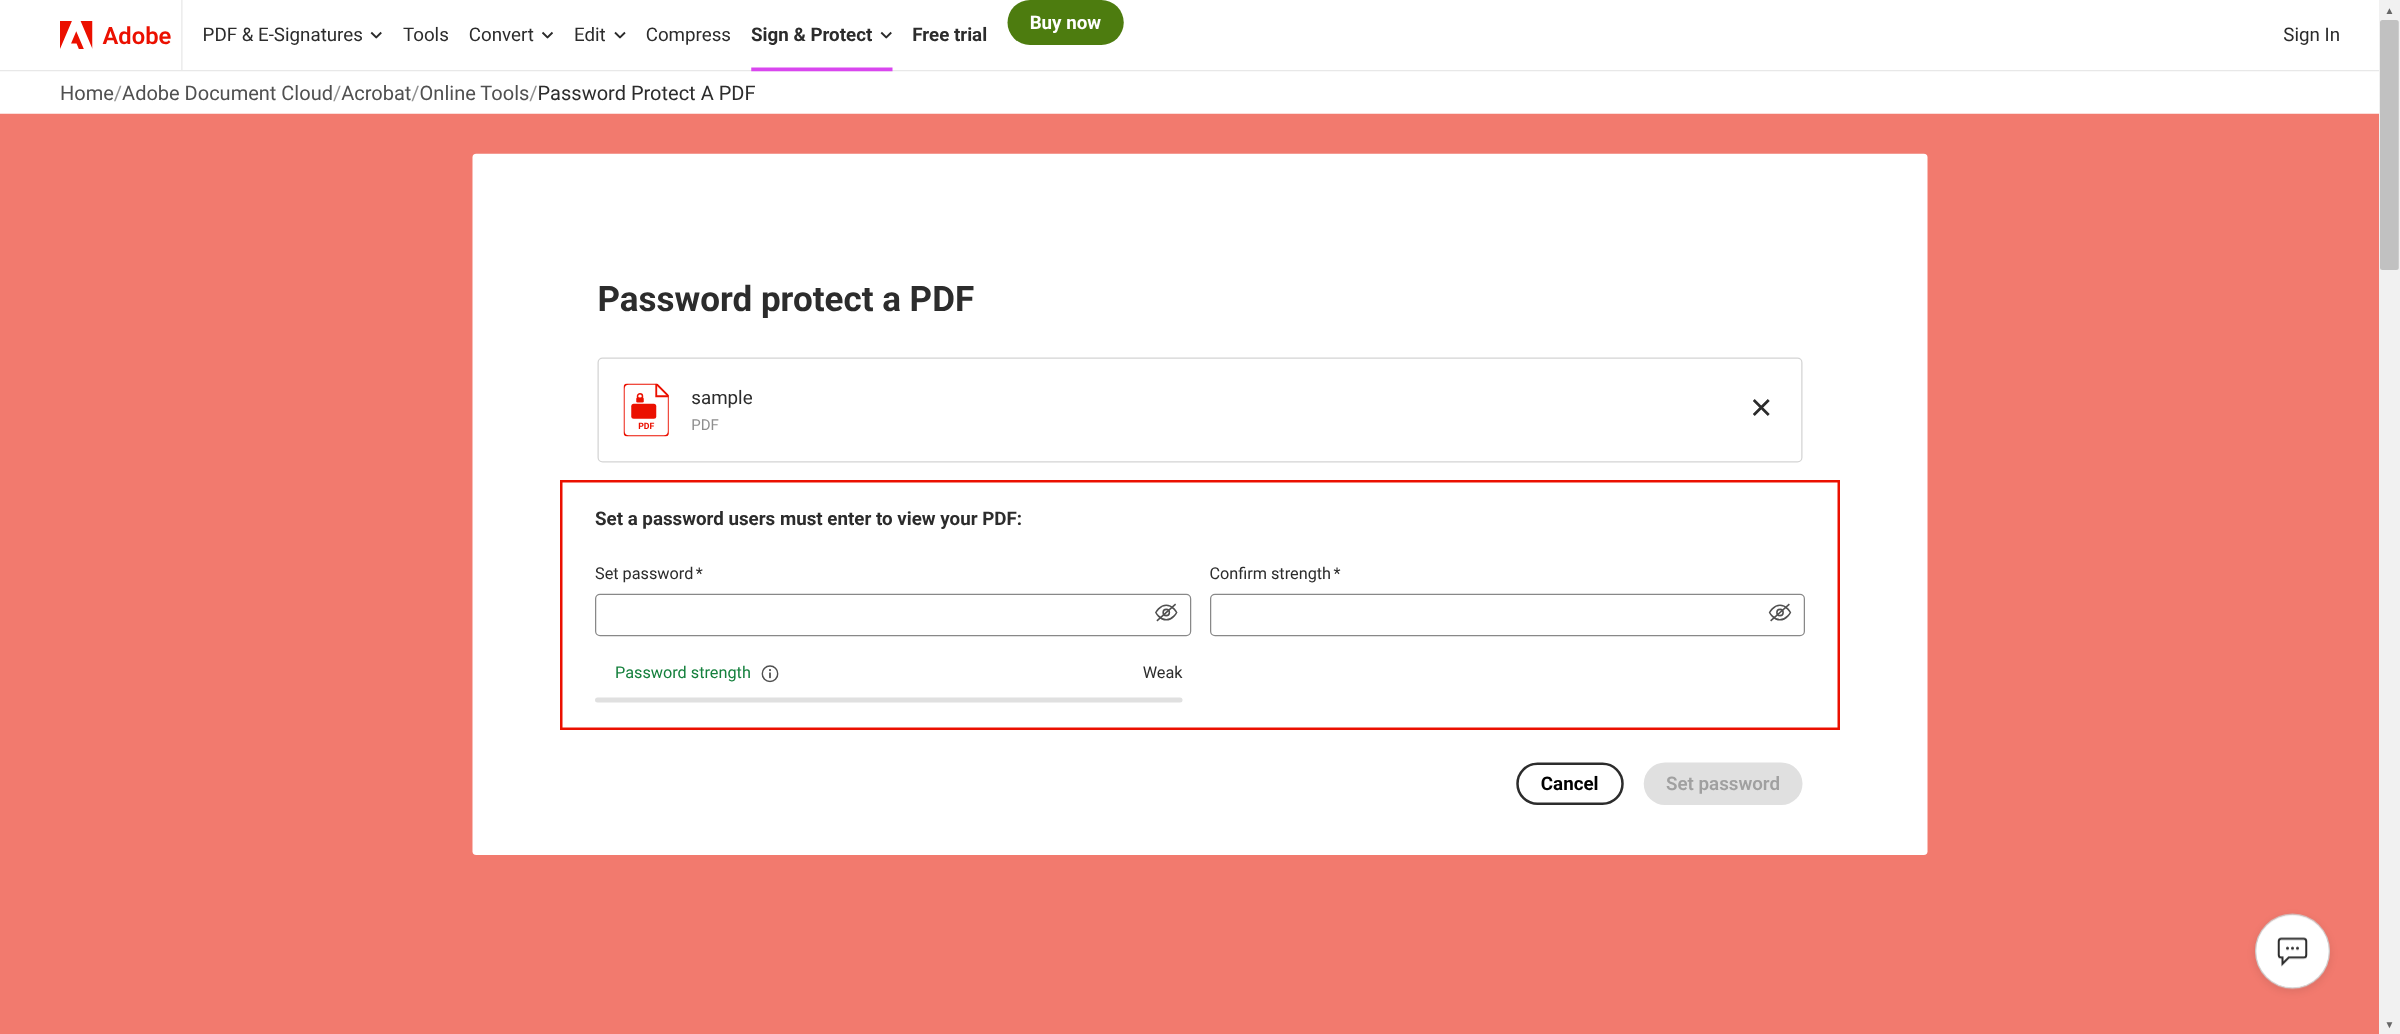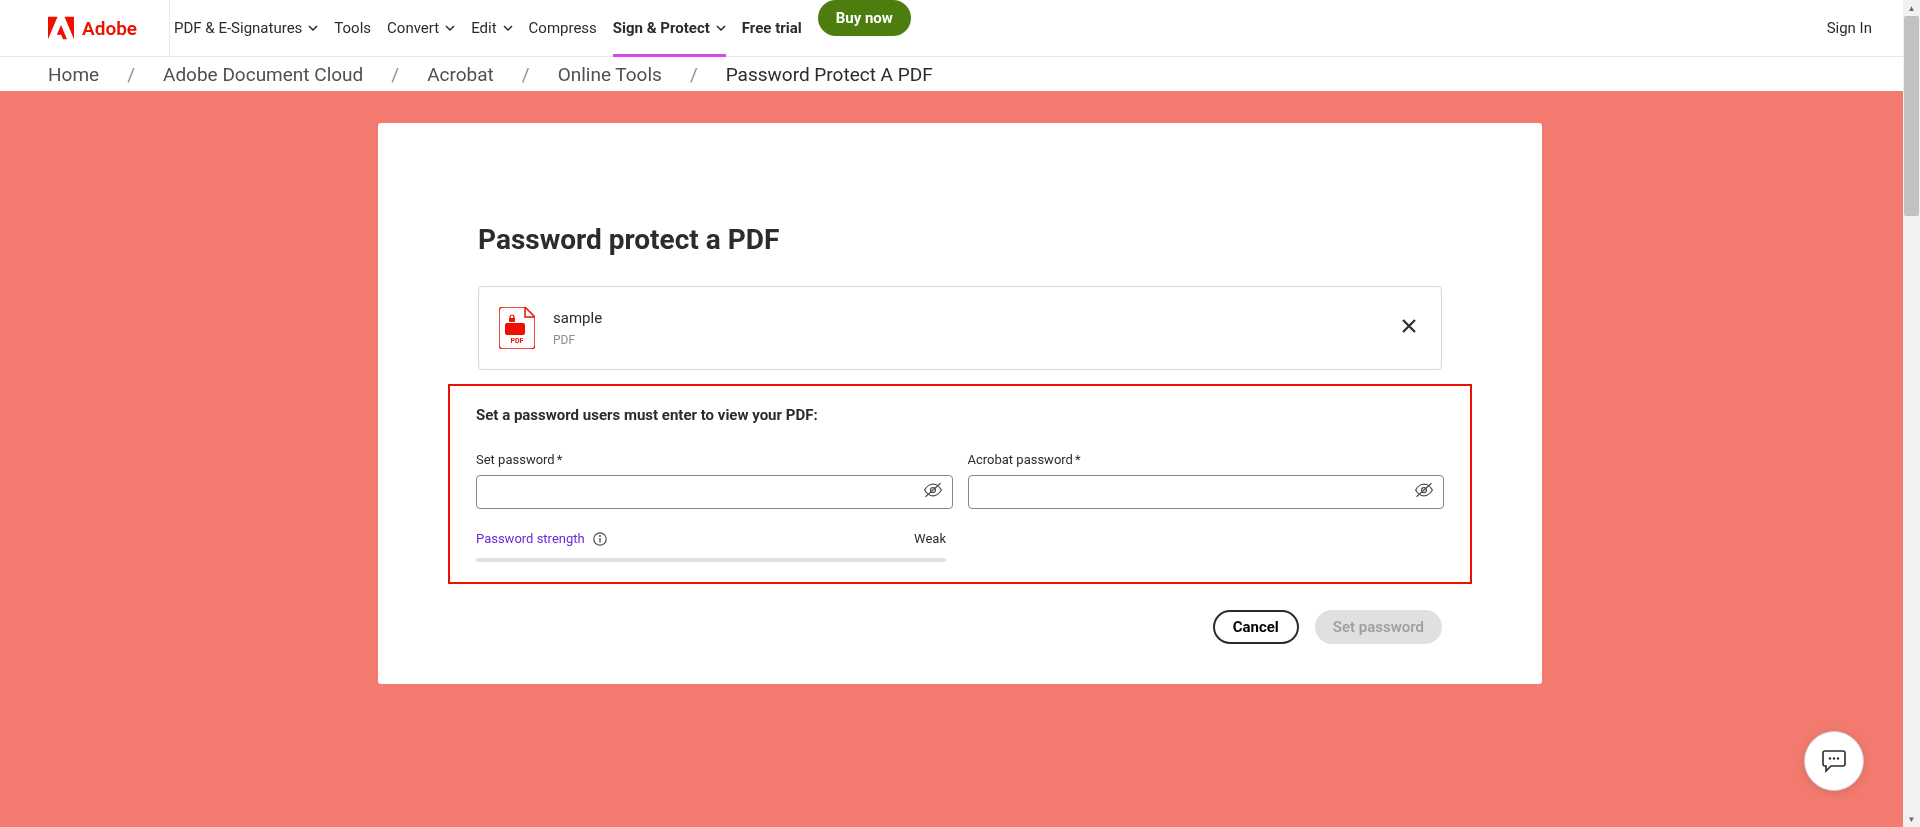--- a/index.html
+++ b/index.html
@@ -1,32 +1,32 @@
 <!DOCTYPE html>
 <html><head>
 <meta charset="utf-8">
 <style>
 * { margin: 0; padding: 0; box-sizing: border-box; font-family: -apple-system, BlinkMacSystemFont, "Segoe UI", Roboto, Arial, sans-serif; }
 body { background: #fff; overflow-x: hidden; }
 
 
 .header { display: flex; align-items: center; height: 57px; border-bottom: 1px solid #e8e8e8; padding: 0 48px; }
-.logo-section { display: flex; align-items: center; gap: 8px; padding-right: 32px; margin-right: 4px; border-right: 1px solid #e8e8e8; height: 100%; }
+.logo-section { display: flex; align-items: center; gap: 8px; padding-right: 8px; margin-right: 16px; border-right: 1px solid #e8e8e8; height: 100%; }
 .adobe-logo { width: 26px; height: 26px; }
 .adobe-text { color: #EB1000; font-weight: 600; font-size: 19px; }
 .nav-menu { display: flex; align-items: flex-start; gap: 16px; flex: 1; }
 .nav-item { display: flex; align-items: center; gap: 6px; font-size: 15px; color: #2c2c2c; cursor: pointer; height: 57px; }
 .nav-item.active { border-bottom: 3px solid #d946ef; padding-top: 3px; font-weight: 700; }
 .nav-item.free-trial { font-weight: 700; }
 .chevron { width: 10px; height: 6px; }
 .buy-now { background: #4d7c0f; color: #fff; border: none; border-radius: 20px; padding: 9px 18px; font-size: 15px; font-weight: 700; cursor: pointer; }
 .sign-in { margin-left: auto; font-size: 15px; color: #2c2c2c; cursor: pointer; }
 
 
-.breadcrumb { display: flex; align-items: center; gap: 28px; height: 34px; padding: 0 48px; font-size: 19px; color: #505050; }
+.breadcrumb { display: flex; align-items: center; gap: 0; height: 34px; padding: 0 48px; font-size: 16px; color: #505050; }
 .breadcrumb-item { cursor: pointer; }
 .breadcrumb-item.current { color: #2c2c2c; cursor: default; }
 .breadcrumb-sep { color: #909090; }
 
 
 .main-bg { background: #F27A6E; min-height: calc(100vh - 91px); padding: 32px 0; }
 .card { background: #fff; max-width: 1164px; margin: 0 auto; border-radius: 3px; padding: 100px 100px 40px; }
 .page-title { font-size: 28px; font-weight: 700; color: #2c2c2c; margin-bottom: 30px; }
 
 
@@ -42,21 +42,21 @@
 .section-prompt { font-size: 15px; color: #2c2c2c; margin-bottom: 28px; font-weight: bold; }
 .fields-row { display: flex; gap: 15px; }
 .field-col { flex: 1; }
 .field-label { font-size: 13px; color: #2c2c2c; margin-bottom: 8px; display: block; }
 .req { color: #2c2c2c; margin-left: 2px; }
 .input-wrap { position: relative; }
 .pwd-input { width: 100%; height: 34px; border: 1px solid #888; border-radius: 4px; padding: 0 40px 0 10px; font-size: 14px; }
 .eye-icon { position: absolute; right: 10px; top: 50%; transform: translateY(-50%); cursor: pointer; }
 
 .strength-row { display: flex; justify-content: space-between; align-items: center; margin-top: 22px; width: calc(50% - 14px); }
-.strength-label { font-size: 13px; color: #6d28d9; display: flex; align-items: center; gap: 8px; }
+.strength-label { font-size: 13px; color: #15803d; display: flex; align-items: center; gap: 8px; margin-left: 16px; }
 .strength-value { font-size: 13px; color: #2c2c2c; }
 .strength-bar { height: 4px; background: #e0e0e0; border-radius: 2px; margin-top: 12px; width: calc(50% - 14px); }
 
 
 .actions { display: flex; justify-content: flex-end; gap: 16px; margin-top: 26px; }
 .btn-cancel { border: 2px solid #2c2c2c; background: #fff; border-radius: 20px; padding: 6px 18px; font-size: 15px; font-weight: 700; cursor: pointer; }
 .btn-primary { background: #e0e0e0; color: #a0a0a0; border: none; border-radius: 20px; padding: 8px 18px; font-size: 15px; font-weight: 600; cursor: not-allowed; }
 
 
 .chat-fab { position: fixed; right: 56px; bottom: 36px; width: 60px; height: 60px; border-radius: 50%; background: #fff; border: 1px solid #ccc; display: flex; align-items: center; justify-content: center; cursor: pointer; box-shadow: 0 2px 8px rgba(0,0,0,0.1); }
@@ -164,21 +164,21 @@
             <span class="eye-icon">
               <svg width="20" height="16" viewBox="0 0 24 18">
                   <path d="M2 9s3.6-7 10-7 10 7 10 7-3.6 7-10 7S2 9 2 9z" fill="none" stroke="#505050" stroke-width="1.5"></path>
                   <circle cx="12" cy="9" r="3" fill="none" stroke="#505050" stroke-width="1.5"></circle>
                   <line x1="3" y1="17" x2="21" y2="1" stroke="#505050" stroke-width="1.5"></line>
                 </svg>
             </span>
           </div>
         </div>
         <div class="field-col">
-          <label class="field-label"><span>Acrobat password</span><span class="req">*</span></label>
+          <label class="field-label"><span>Confirm strength</span><span class="req">*</span></label>
           <div class="input-wrap">
             <input type="password" class="pwd-input" style="">
             <span class="eye-icon">
               <svg width="20" height="16" viewBox="0 0 24 18">
                   <path d="M2 9s3.6-7 10-7 10 7 10 7-3.6 7-10 7S2 9 2 9z" fill="none" stroke="#505050" stroke-width="1.5"></path>
                   <circle cx="12" cy="9" r="3" fill="none" stroke="#505050" stroke-width="1.5"></circle>
                   <line x1="3" y1="17" x2="21" y2="1" stroke="#505050" stroke-width="1.5"></line>
                 </svg>
             </span>
           </div>

